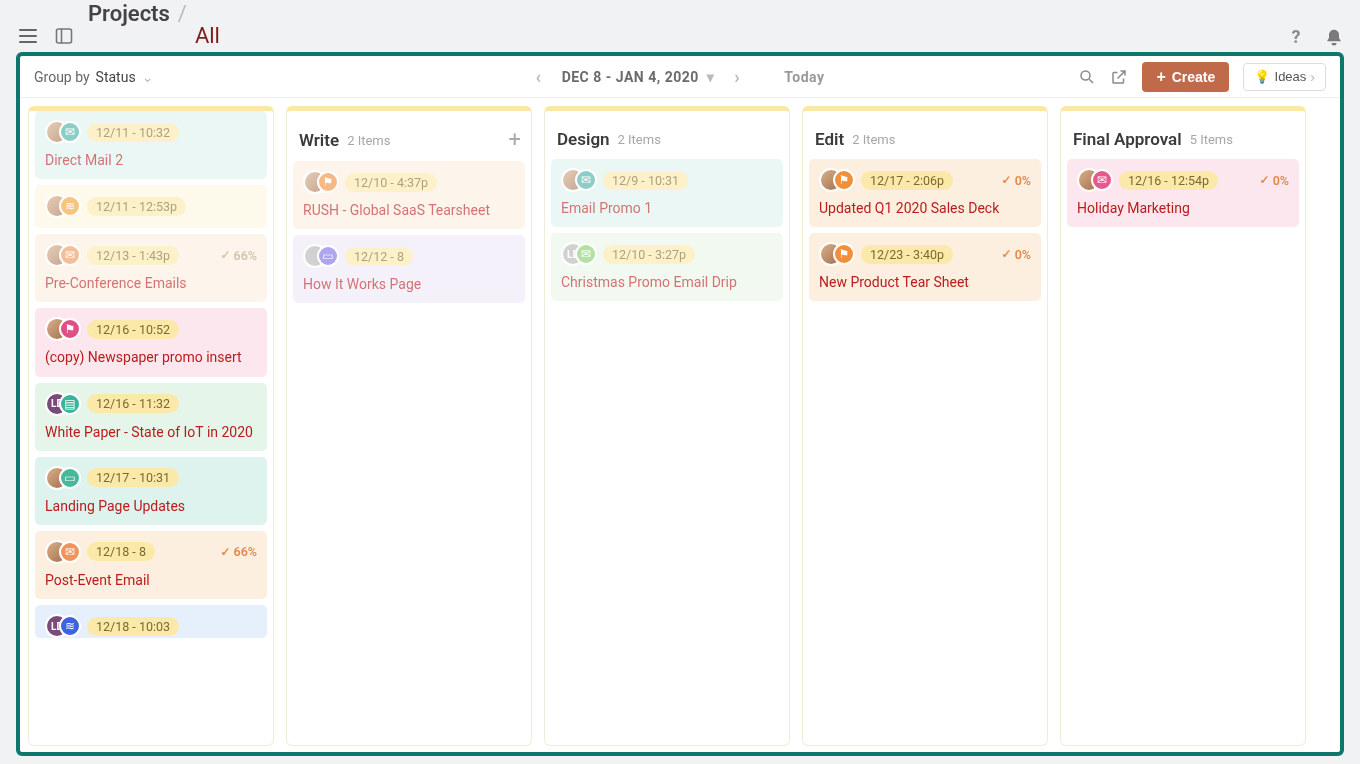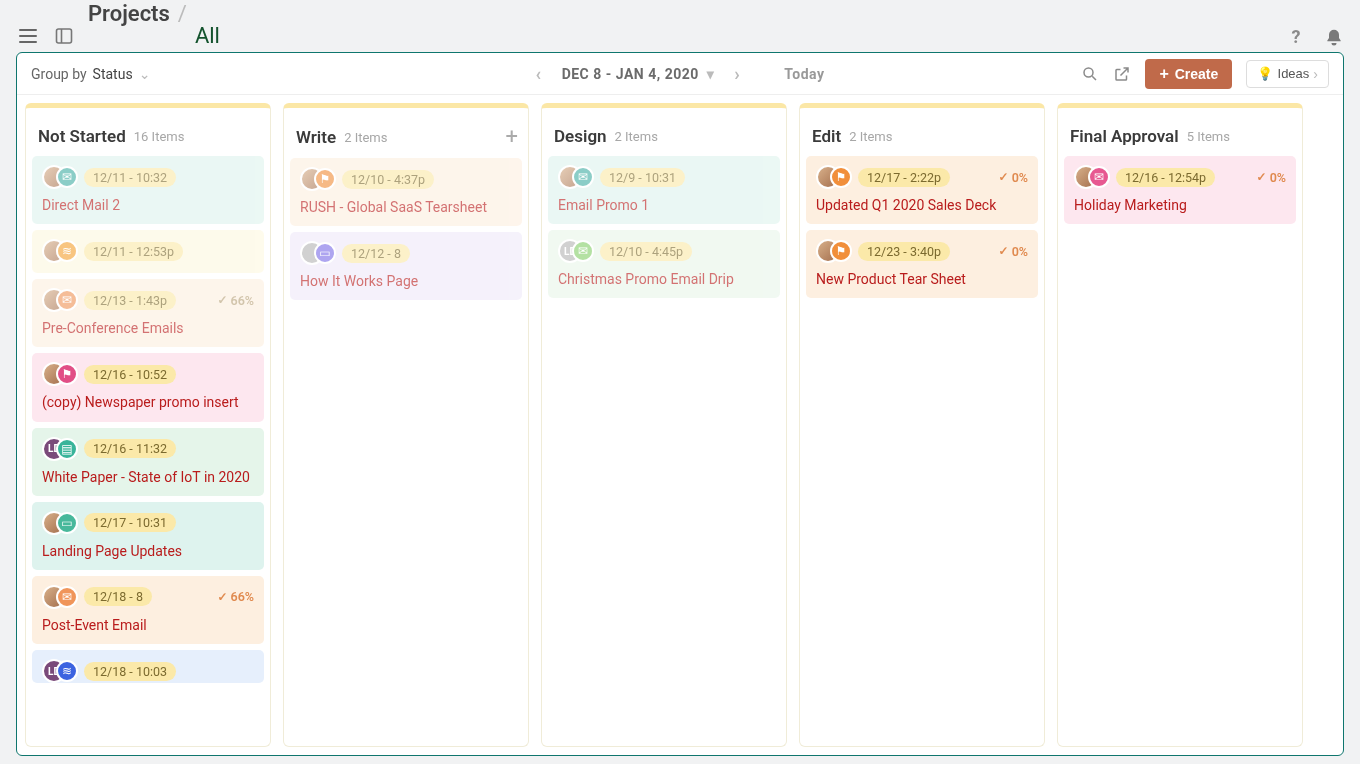--- a/index.html
+++ b/index.html
@@ -29,35 +29,35 @@
   }
   .breadcrumb {
     font-size: 22px;
     font-weight: 600;
     color: #444;
     display: flex;
     align-items: center;
     gap: 8px;
   }
   .breadcrumb .sep { color: #bbb; font-weight: 400; }
-  .breadcrumb .all { color: #14532d; font-weight: 400; margin-top: 44px; }
+  .breadcrumb .all { color: #7f1d1d; font-weight: 400; margin-top: 44px; }
   .top-right {
     margin-left: auto;
     display: flex;
     align-items: center;
     gap: 18px;
     color: #7a7a7a;
   }
   .icon-btn { cursor: pointer; display:inline-flex; align-items:center; justify-content:center; }
 
   
   .main-panel {
     margin: 4px 16px 0 16px;
     background: #fff;
-    border: 1px solid #0f766e;
+    border: 4px solid #0f766e;
     border-radius: 6px;
     height: 704px;
     display: flex;
     flex-direction: column;
   }
   .toolbar {
     display: flex;
     align-items: center;
     height: 42px;
     padding: 0 14px;
@@ -327,24 +327,20 @@
         <span>💡</span>
         <span>Ideas</span>
         <span class="chevron">›</span>
       </button>
     </div>
   </div>
 
   <div class="board">
 
     <div class="column">
-      <div class="column-header">
-        <span class="column-title">Not Started</span>
-        <span class="column-count">16 Items</span>
-      </div>
       <div class="card-list">
 
         <div class="card bg-teal-l faded">
           <div class="meta-row">
             <span class="avatar-wrap">
                 <span class="avatar"></span>
                 <span class="type-icon type-mail">✉</span>
               </span>
             <span class="date-pill">12/11 - 10:32</span>
           </div>
@@ -482,40 +478,40 @@
             <span class="date-pill">12/9 - 10:31</span>
           </div>
           <div class="card-title">Email Promo 1</div>
         </div>
         <div class="card bg-green2-l faded">
           <div class="meta-row">
             <span class="avatar-wrap">
                 <span class="avatar gray">LD</span>
                 <span class="type-icon type-scr3">✉</span>
               </span>
-            <span class="date-pill">12/10 - 4:45p</span>
+            <span class="date-pill">12/10 - 3:27p</span>
           </div>
           <div class="card-title">Christmas Promo Email Drip</div>
         </div>
       </div>
     </div>
 
     <div class="column">
       <div class="column-header">
         <span class="column-title">Edit</span>
         <span class="column-count">2 Items</span>
       </div>
       <div class="card-list">
         <div class="card bg-orange-l">
           <div class="meta-row">
             <span class="avatar-wrap">
                 <span class="avatar"></span>
                 <span class="type-icon type-flag">⚑</span>
               </span>
-            <span class="date-pill">12/17 - 2:22p</span>
+            <span class="date-pill">12/17 - 2:06p</span>
             <span class="progress orange">
                 <span class="check">✓</span>
                 <span>0%</span>
               </span>
           </div>
           <div class="card-title">Updated Q1 2020 Sales Deck</div>
         </div>
         <div class="card bg-orange-l">
           <div class="meta-row">
             <span class="avatar-wrap">

